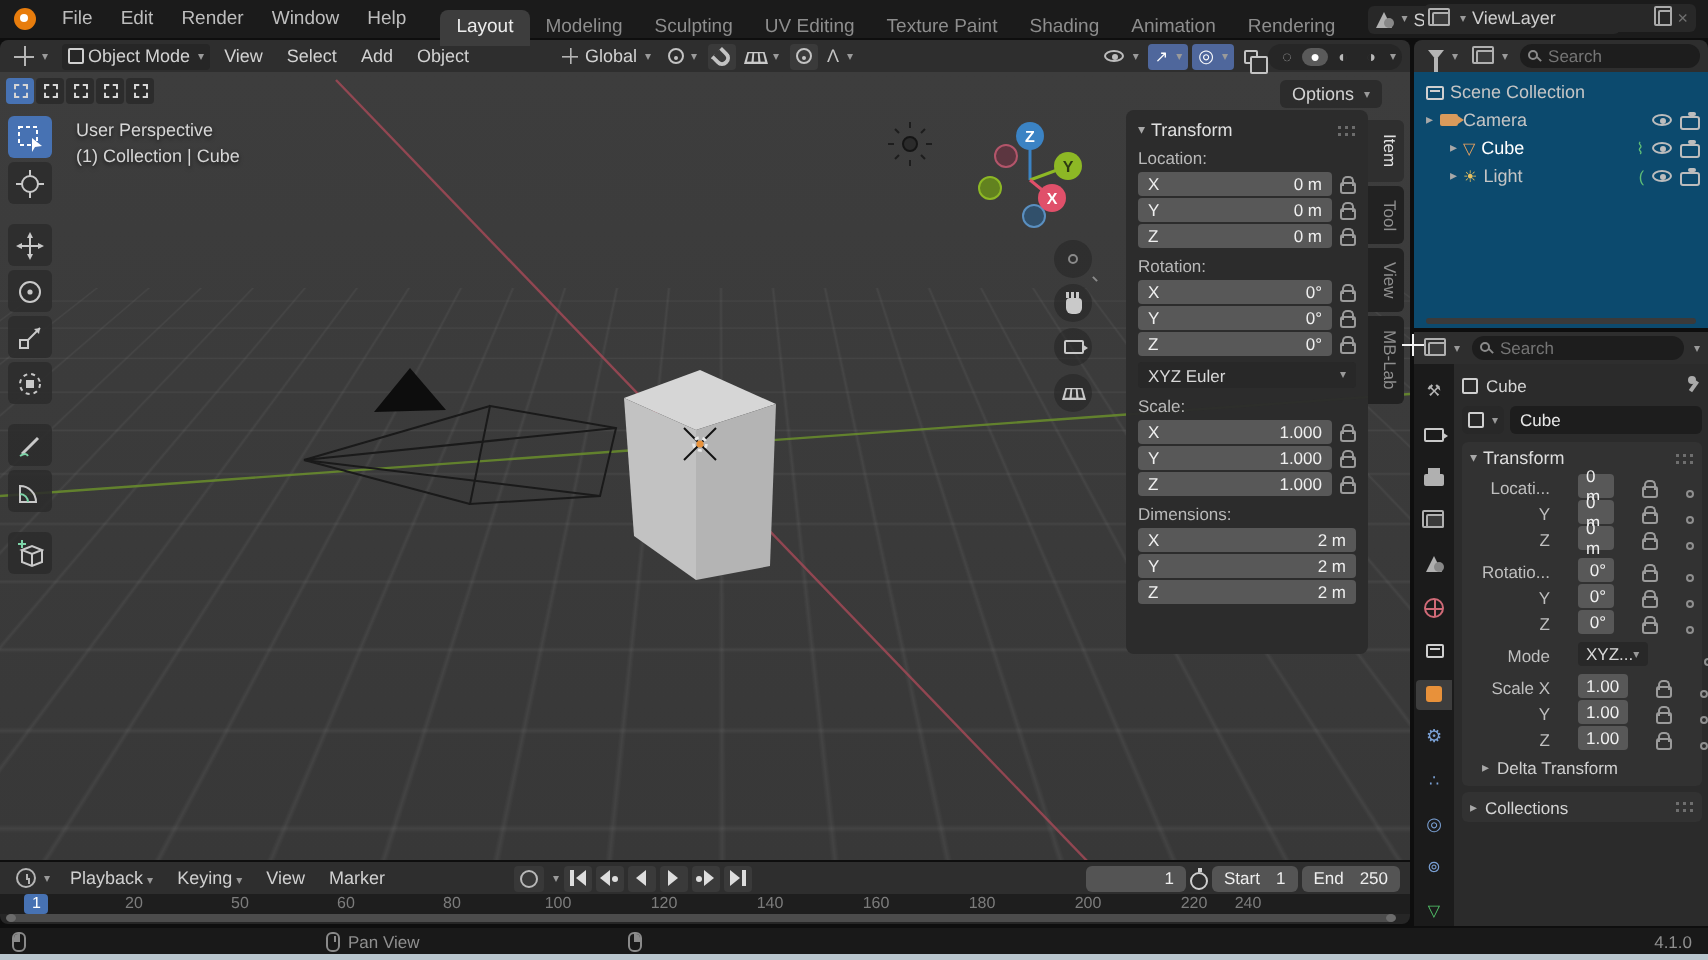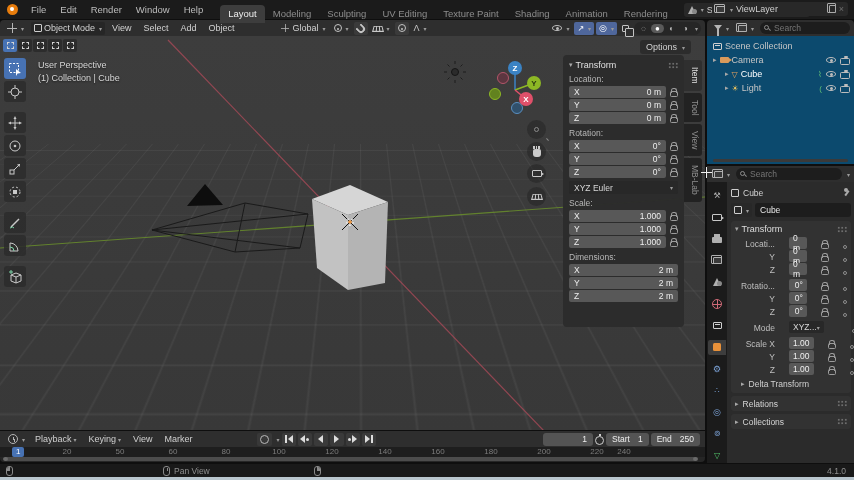--- a/index.html
+++ b/index.html
@@ -781,25 +781,20 @@
             <span class="i-lock"></span>
             <span class="i-dotbtn"></span>
           </div>
         <div class="subrow">
             <span class="arrow">▸</span>
             <span>Delta Transform</span>
           </div>
       </div>
       <div class="ppanel-bar">
           <span class="arrow">▸</span>
-          <span>Relations</span>
-          <span class="grip"></span>
-        </div>
-      <div class="ppanel-bar">
-          <span class="arrow">▸</span>
           <span>Collections</span>
           <span class="grip"></span>
         </div>
     </div>
   </div>
 
   <span class="cursor-cross"></span>
 
   <div class="statusbar">
     <span class="mouse l" style="margin-left:6px"></span>

